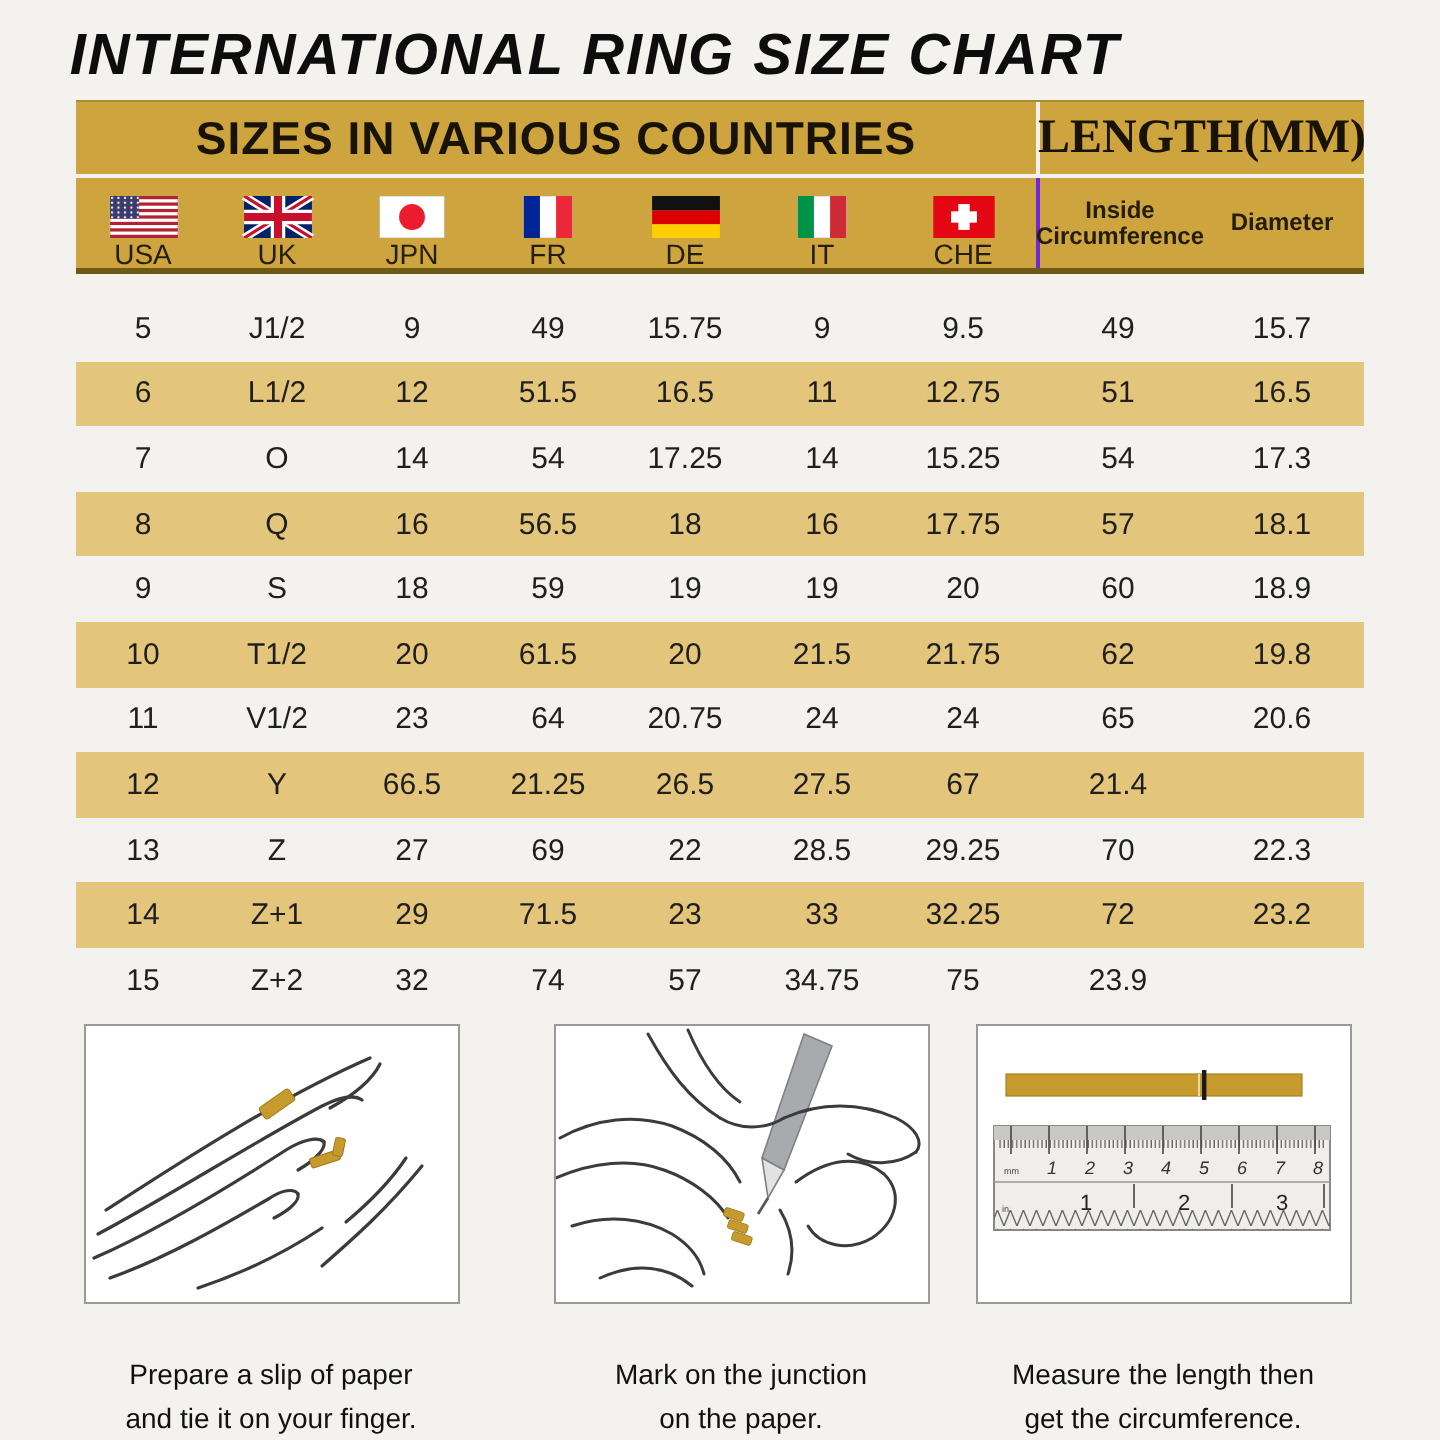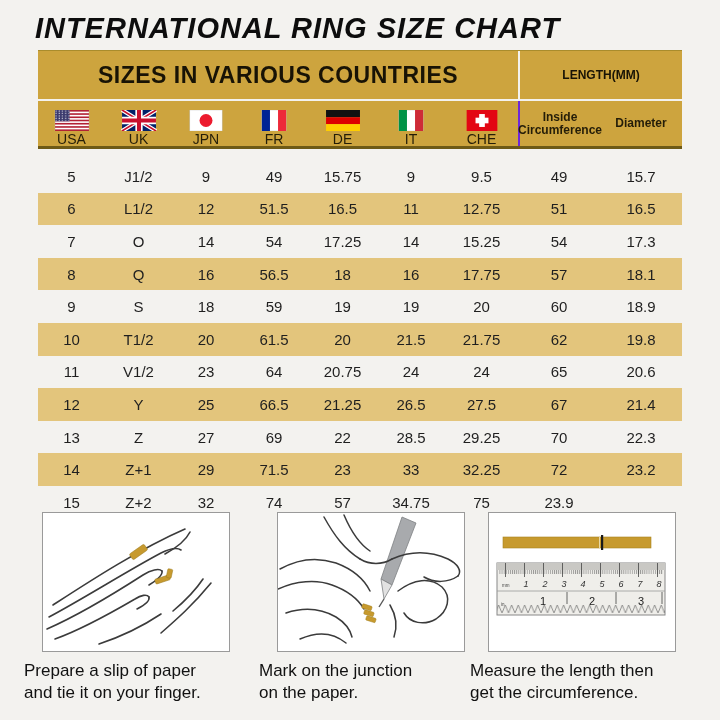--- a/index.html
+++ b/index.html
@@ -19,25 +19,25 @@
   }
   
   .chart-table { position:absolute; left:38px; top:50px; width:644px; }
   .grid9 {
     display:grid;
     grid-template-columns:67px 67px 68px 68px 69px 68px 73px 82px 82px;
   }
   .thead { background:#cda43e; border-top:1px solid #a98c2c; border-bottom:3px solid #6e5a16; }
   .group-row { display:grid; grid-template-columns:480px 164px; }
   .group-cell {
-    height:48px; display:flex; align-items:center; justify-content:center;
+    height:36px; display:flex; align-items:center; justify-content:center;
     color:#181305;
   }
   .group-cell.countries { font-size:23px; font-weight:700; letter-spacing:0.5px; }
-  .group-cell.length { font-size:12px; font-weight:700; border-left:2px solid #f3f2ef; }
+  .group-cell.length { font-size:24px; font-weight:700; border-left:2px solid #f3f2ef;font-family:Liberation Serif, serif; }
   .flag-row { border-top:2px solid #f3f2ef; }
   .flag-cell {
     height:45px; display:flex; flex-direction:column;
     align-items:center; justify-content:flex-start; padding-top:9px;
   }
   .flag-cell .flag { display:block; }
   .flag-cell .flag-label { font-size:14px; color:#241d08; margin-top:1px; line-height:14px; }
   .len-cell {
     height:45px; display:flex; align-items:center; justify-content:center; text-align:center;
     font-size:12px; font-weight:700; color:#241d08; line-height:13px; padding:0 4px;
@@ -54,22 +54,22 @@
   .instruction { position:absolute; top:512px; width:223px; }
   .instruction.i0 { left:24px; }
   .instruction.i1 { left:259px; }
   .instruction.i2 { left:470px; }
   .illus-box {
     width:188px; height:140px; margin:0 auto;
     background:#ffffff; border:1px solid #9a9a9a;
     display:flex; align-items:center; justify-content:center;
   }
   .caption {
-    margin-top:8px; 
-    font-size:17px; line-height:22px; color:#111;
+    margin-top:24px; text-align:center;
+    font-size:14px; line-height:22px; color:#111;
   }
   svg { display:block; }
 </style>
 </head>
 <body>
 
 <div class="page-title">INTERNATIONAL RING SIZE CHART</div>
 
 <div class="chart-table">
   <div class="thead">
@@ -227,21 +227,20 @@
         <div class="tcell">64</div>
         <div class="tcell">20.75</div>
         <div class="tcell">24</div>
         <div class="tcell">24</div>
         <div class="tcell">65</div>
         <div class="tcell">20.6</div>
       </div>
       <div class="trow grid9 tan">
         <div class="tcell">12</div>
         <div class="tcell">Y</div>
-        <div class="tcell">25</div>
         <div class="tcell">66.5</div>
         <div class="tcell">21.25</div>
         <div class="tcell">26.5</div>
         <div class="tcell">27.5</div>
         <div class="tcell">67</div>
         <div class="tcell">21.4</div>
       </div>
       <div class="trow grid9 plain">
         <div class="tcell">13</div>
         <div class="tcell">Z</div>

